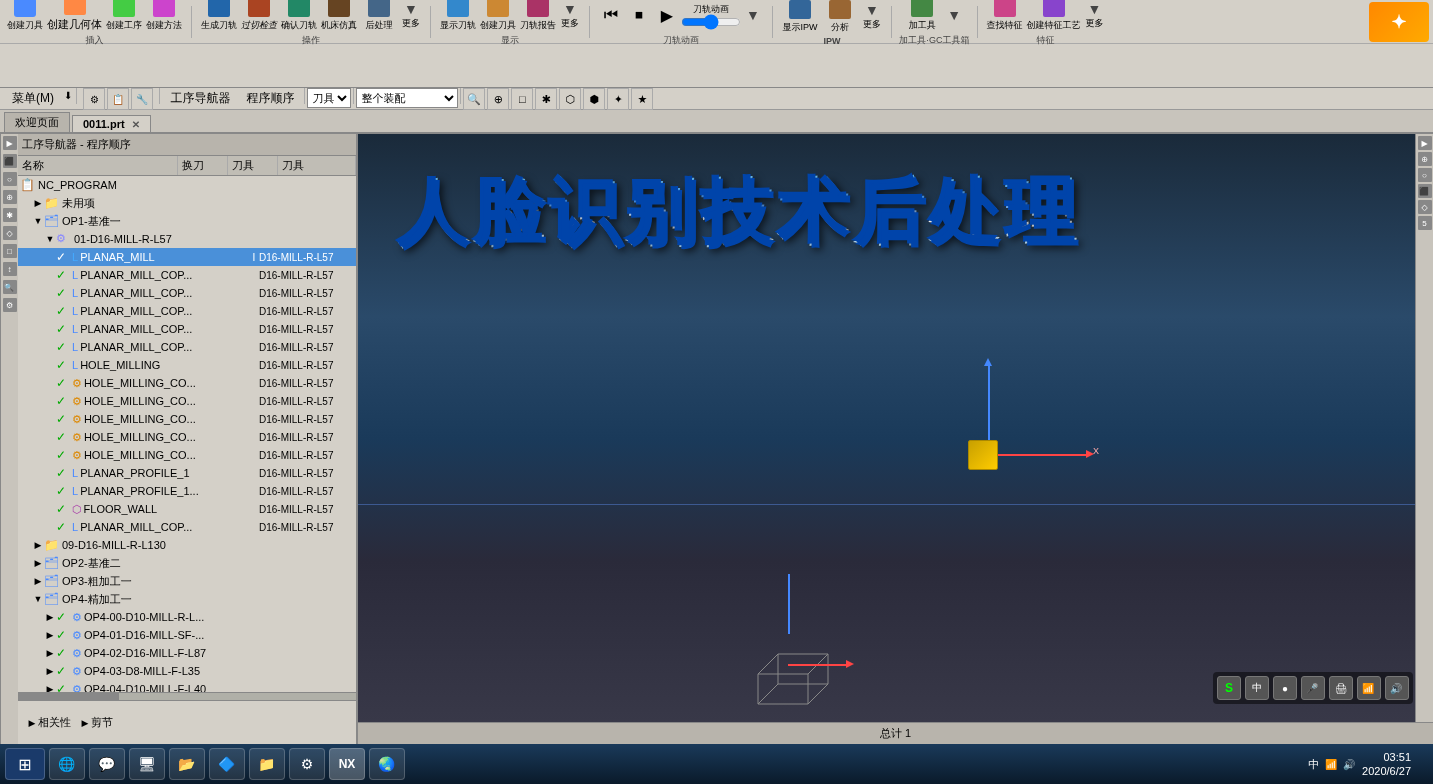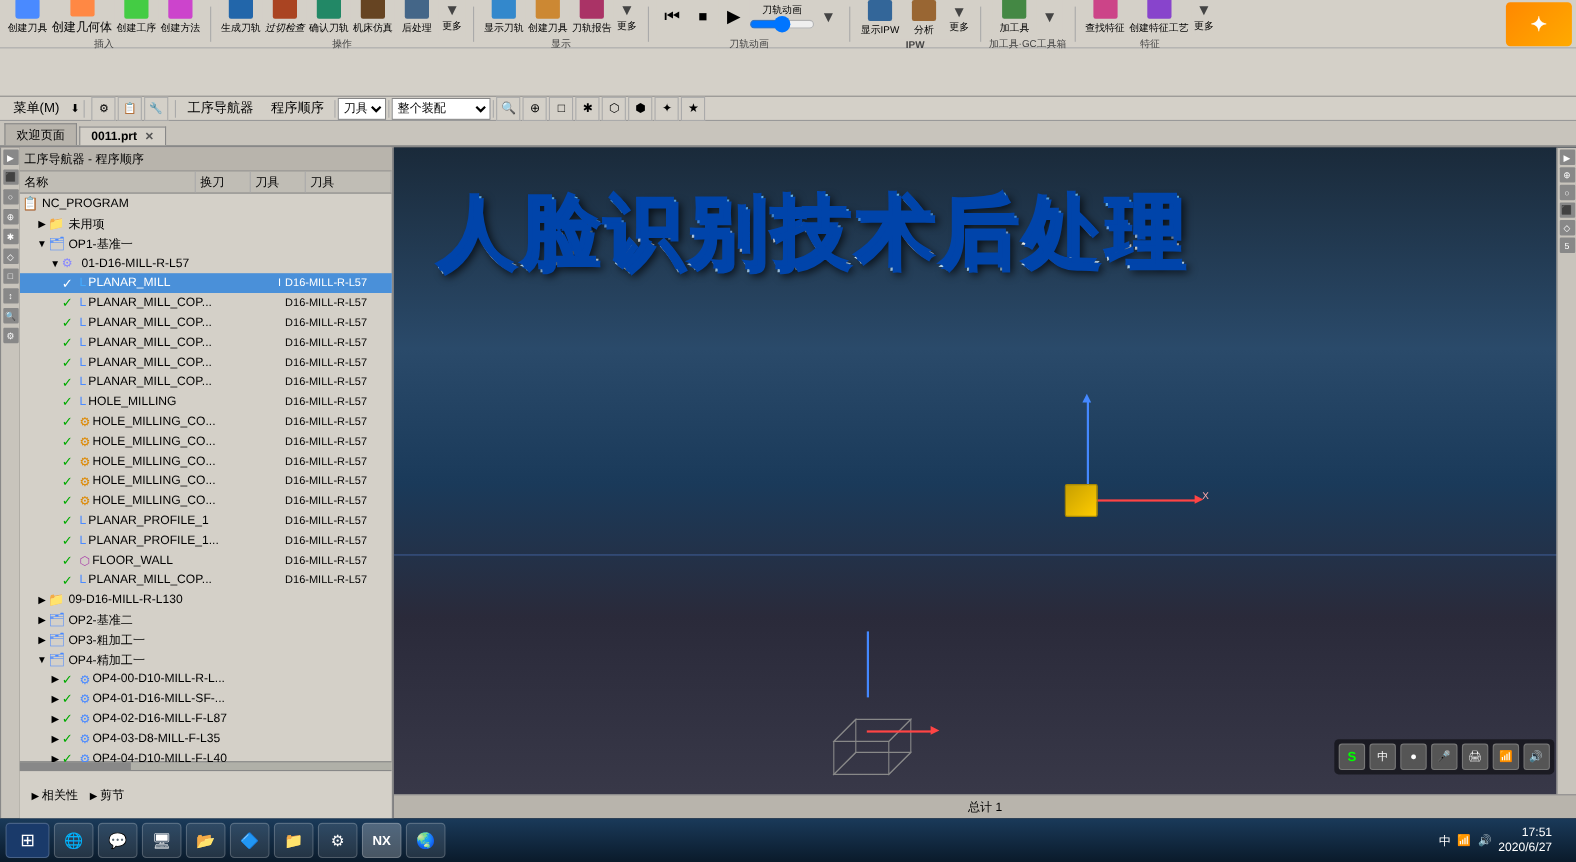--- a/index.html
+++ b/index.html
@@ -63,21 +63,21 @@
       font-size: 9px;
       color: #444;
       text-align: center;
     }
 
     
     .menu-bar {
       background: #d4d0c8;
       height: 22px;
       display: flex;
-      align-items: center;
+      align-items: flex-start;
       padding: 0 4px;
       gap: 0;
       border-bottom: 1px solid #999;
     }
     .menu-item {
       padding: 2px 8px;
       font-size: 12px;
       color: #000;
       cursor: pointer;
     }
@@ -515,21 +515,21 @@
     <button class="sub-toolbar-btn">🔧</button>
   </div>
   <div class="toolbar-separator" style="height:16px;"></div>
   <span class="menu-item">工序导航器</span>
   <span class="menu-item">程序顺序</span>
   <div class="toolbar-separator" style="height:16px;"></div>
   <select style="height:20px;font-size:11px;border:1px solid #888;background:#fff;">
     <option>刀具</option>
   </select>
   <div class="toolbar-separator" style="height:16px;"></div>
-  <select style="height:20px;font-size:11px;border:1px solid #888;background:#fff;width:90px;">
+  <select style="height:20px;font-size:11px;border:1px solid #888;background:#fff;width:102px;">
     <option>整个装配</option>
   </select>
   <div class="toolbar-separator" style="height:16px;"></div>
 
   <div style="display:flex;align-items:center;gap:2px;">
     <button class="sub-toolbar-btn" style="font-size:11px;">🔍</button>
     <button class="sub-toolbar-btn" style="font-size:11px;">⊕</button>
     <button class="sub-toolbar-btn" style="font-size:11px;">□</button>
     <button class="sub-toolbar-btn" style="font-size:11px;">✱</button>
     <button class="sub-toolbar-btn" style="font-size:11px;">⬡</button>
@@ -943,18 +943,18 @@
     <span style="font-size:12px;color:#fff;font-weight:bold;">NX</span>
   </div>
   <div class="taskbar-btn">
     <span style="font-size:14px;">🌏</span>
   </div>
   <div class="taskbar-right">
     <span style="font-size:11px;color:#fff;">中</span>
     <span style="font-size:10px;color:#fff;">📶</span>
     <span style="font-size:10px;color:#fff;">🔊</span>
     <div class="taskbar-clock">
-      <div>17:51</div>
+      <div>03:51</div>
       <div>2020/6/27</div>
     </div>
     <button style="width:12px;height:36px;background:transparent;border:none;cursor:pointer;"></button>
   </div>
 </div>
 
 </body></html>

